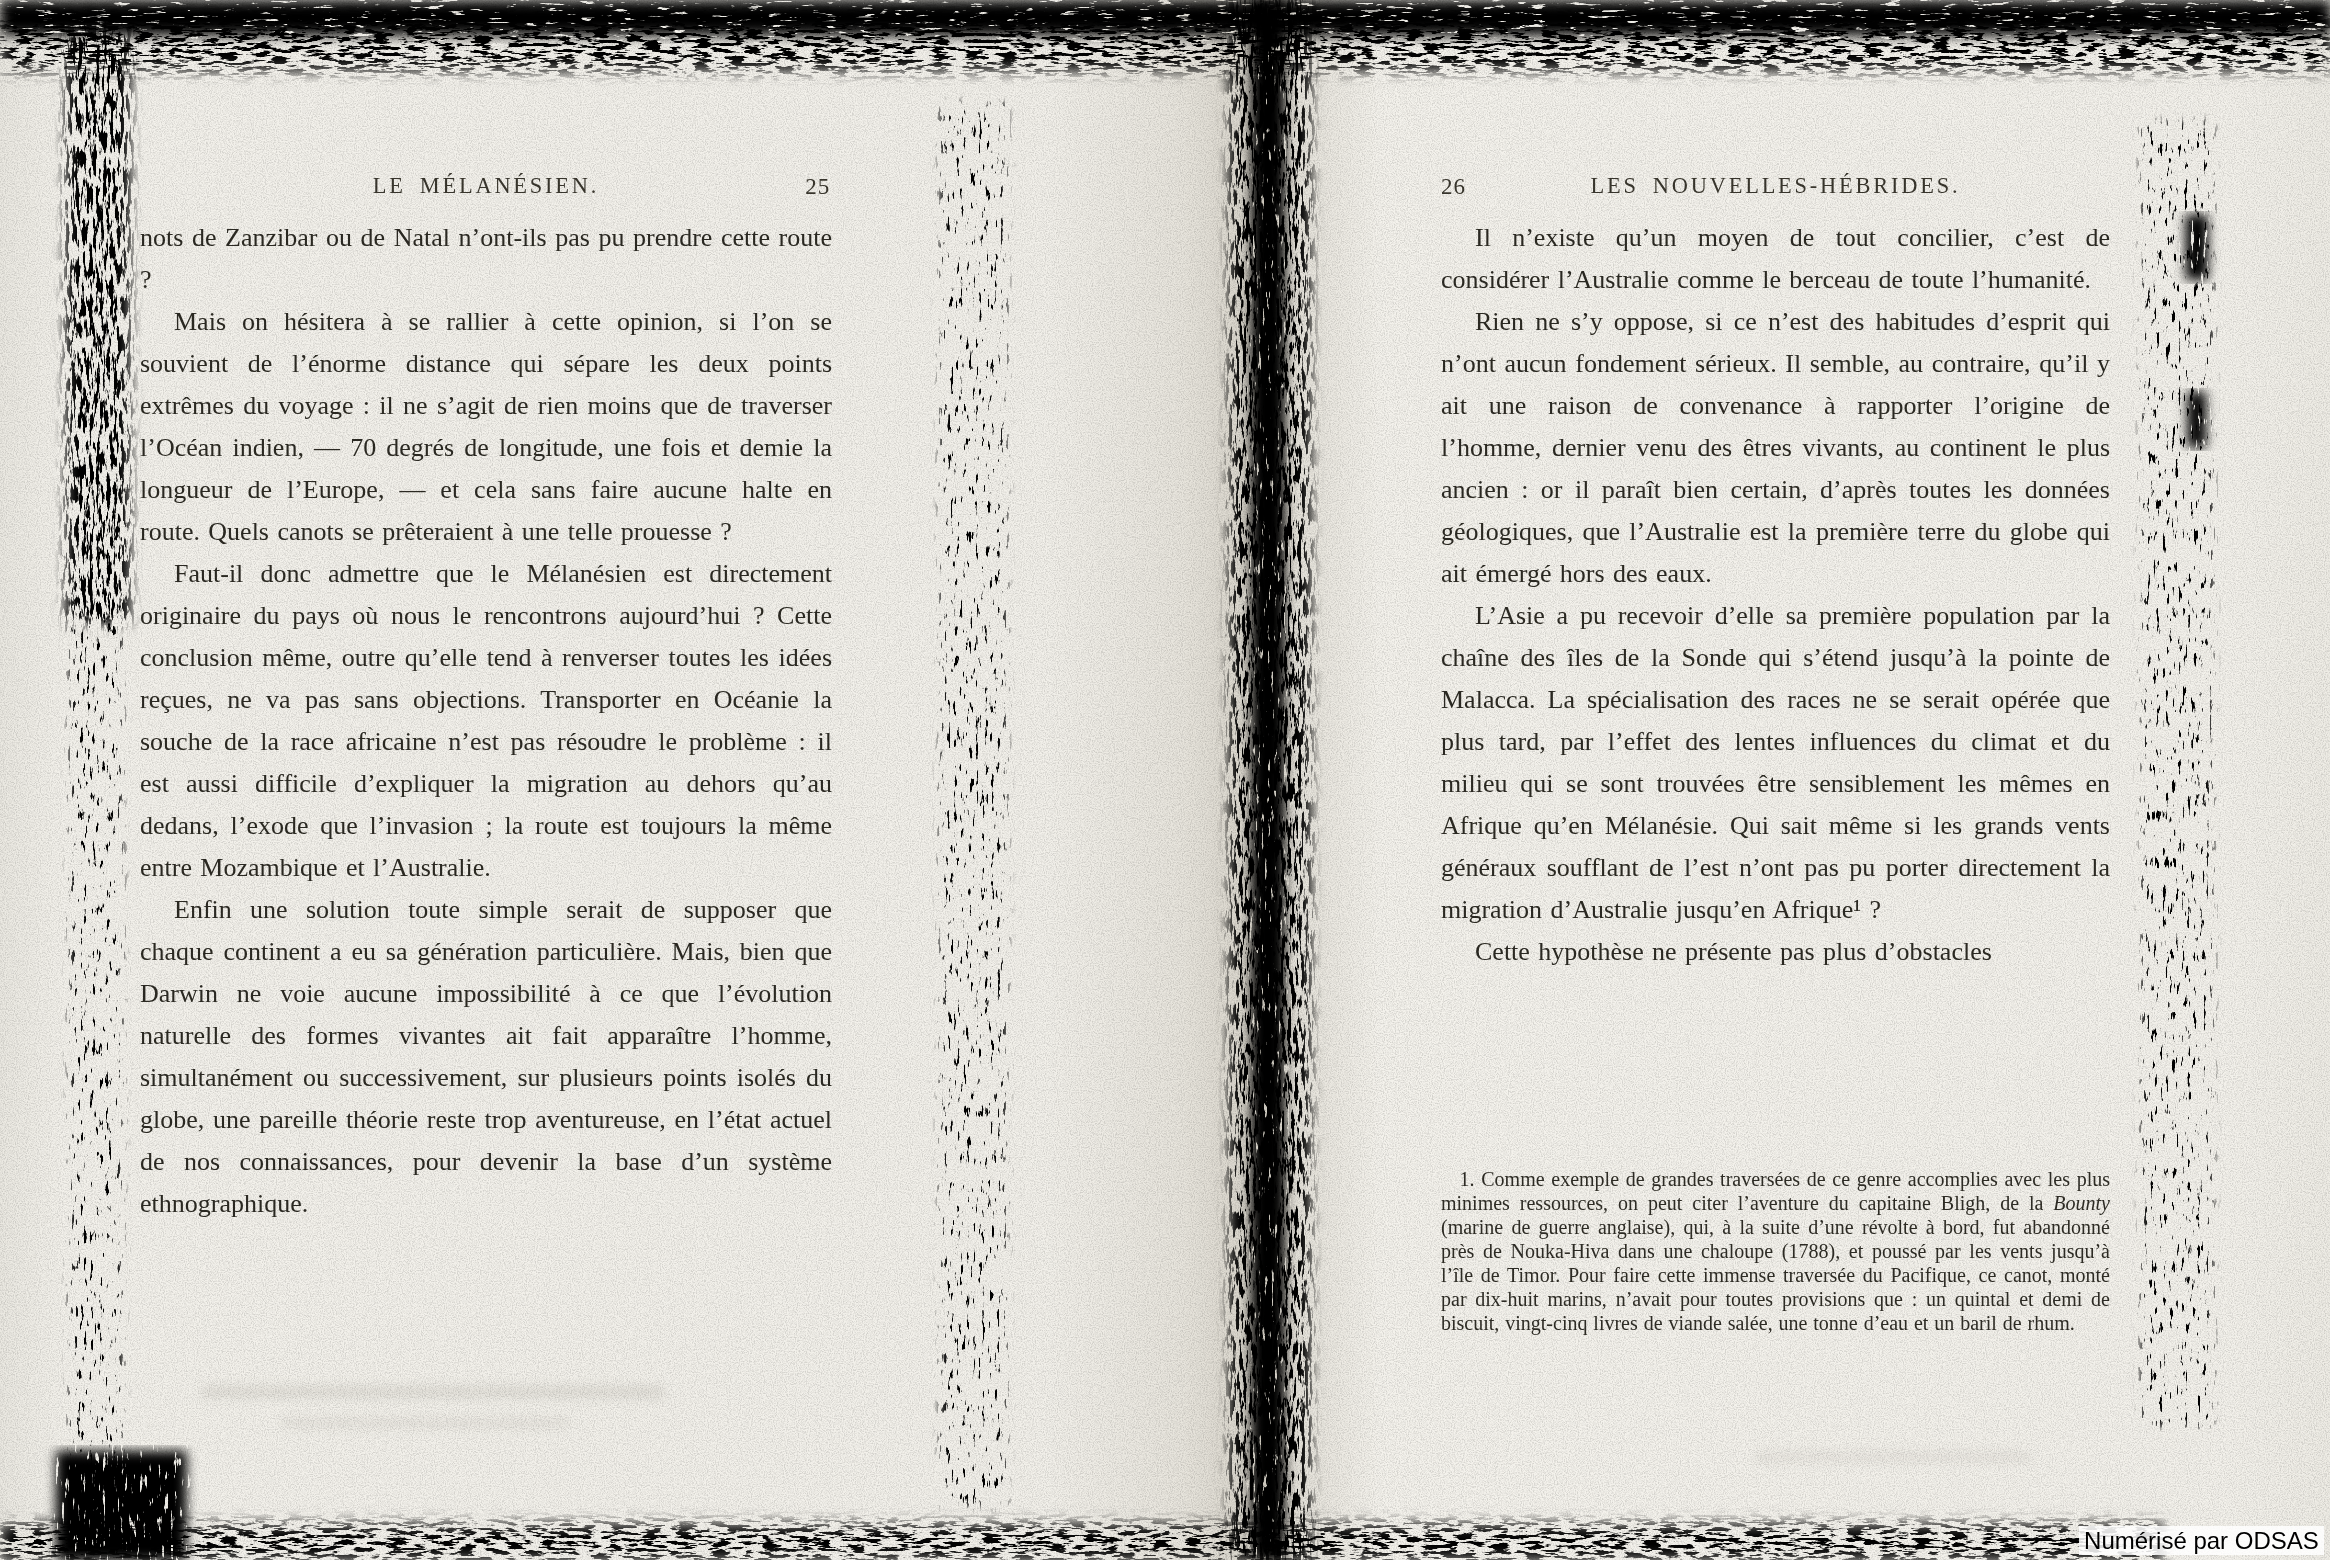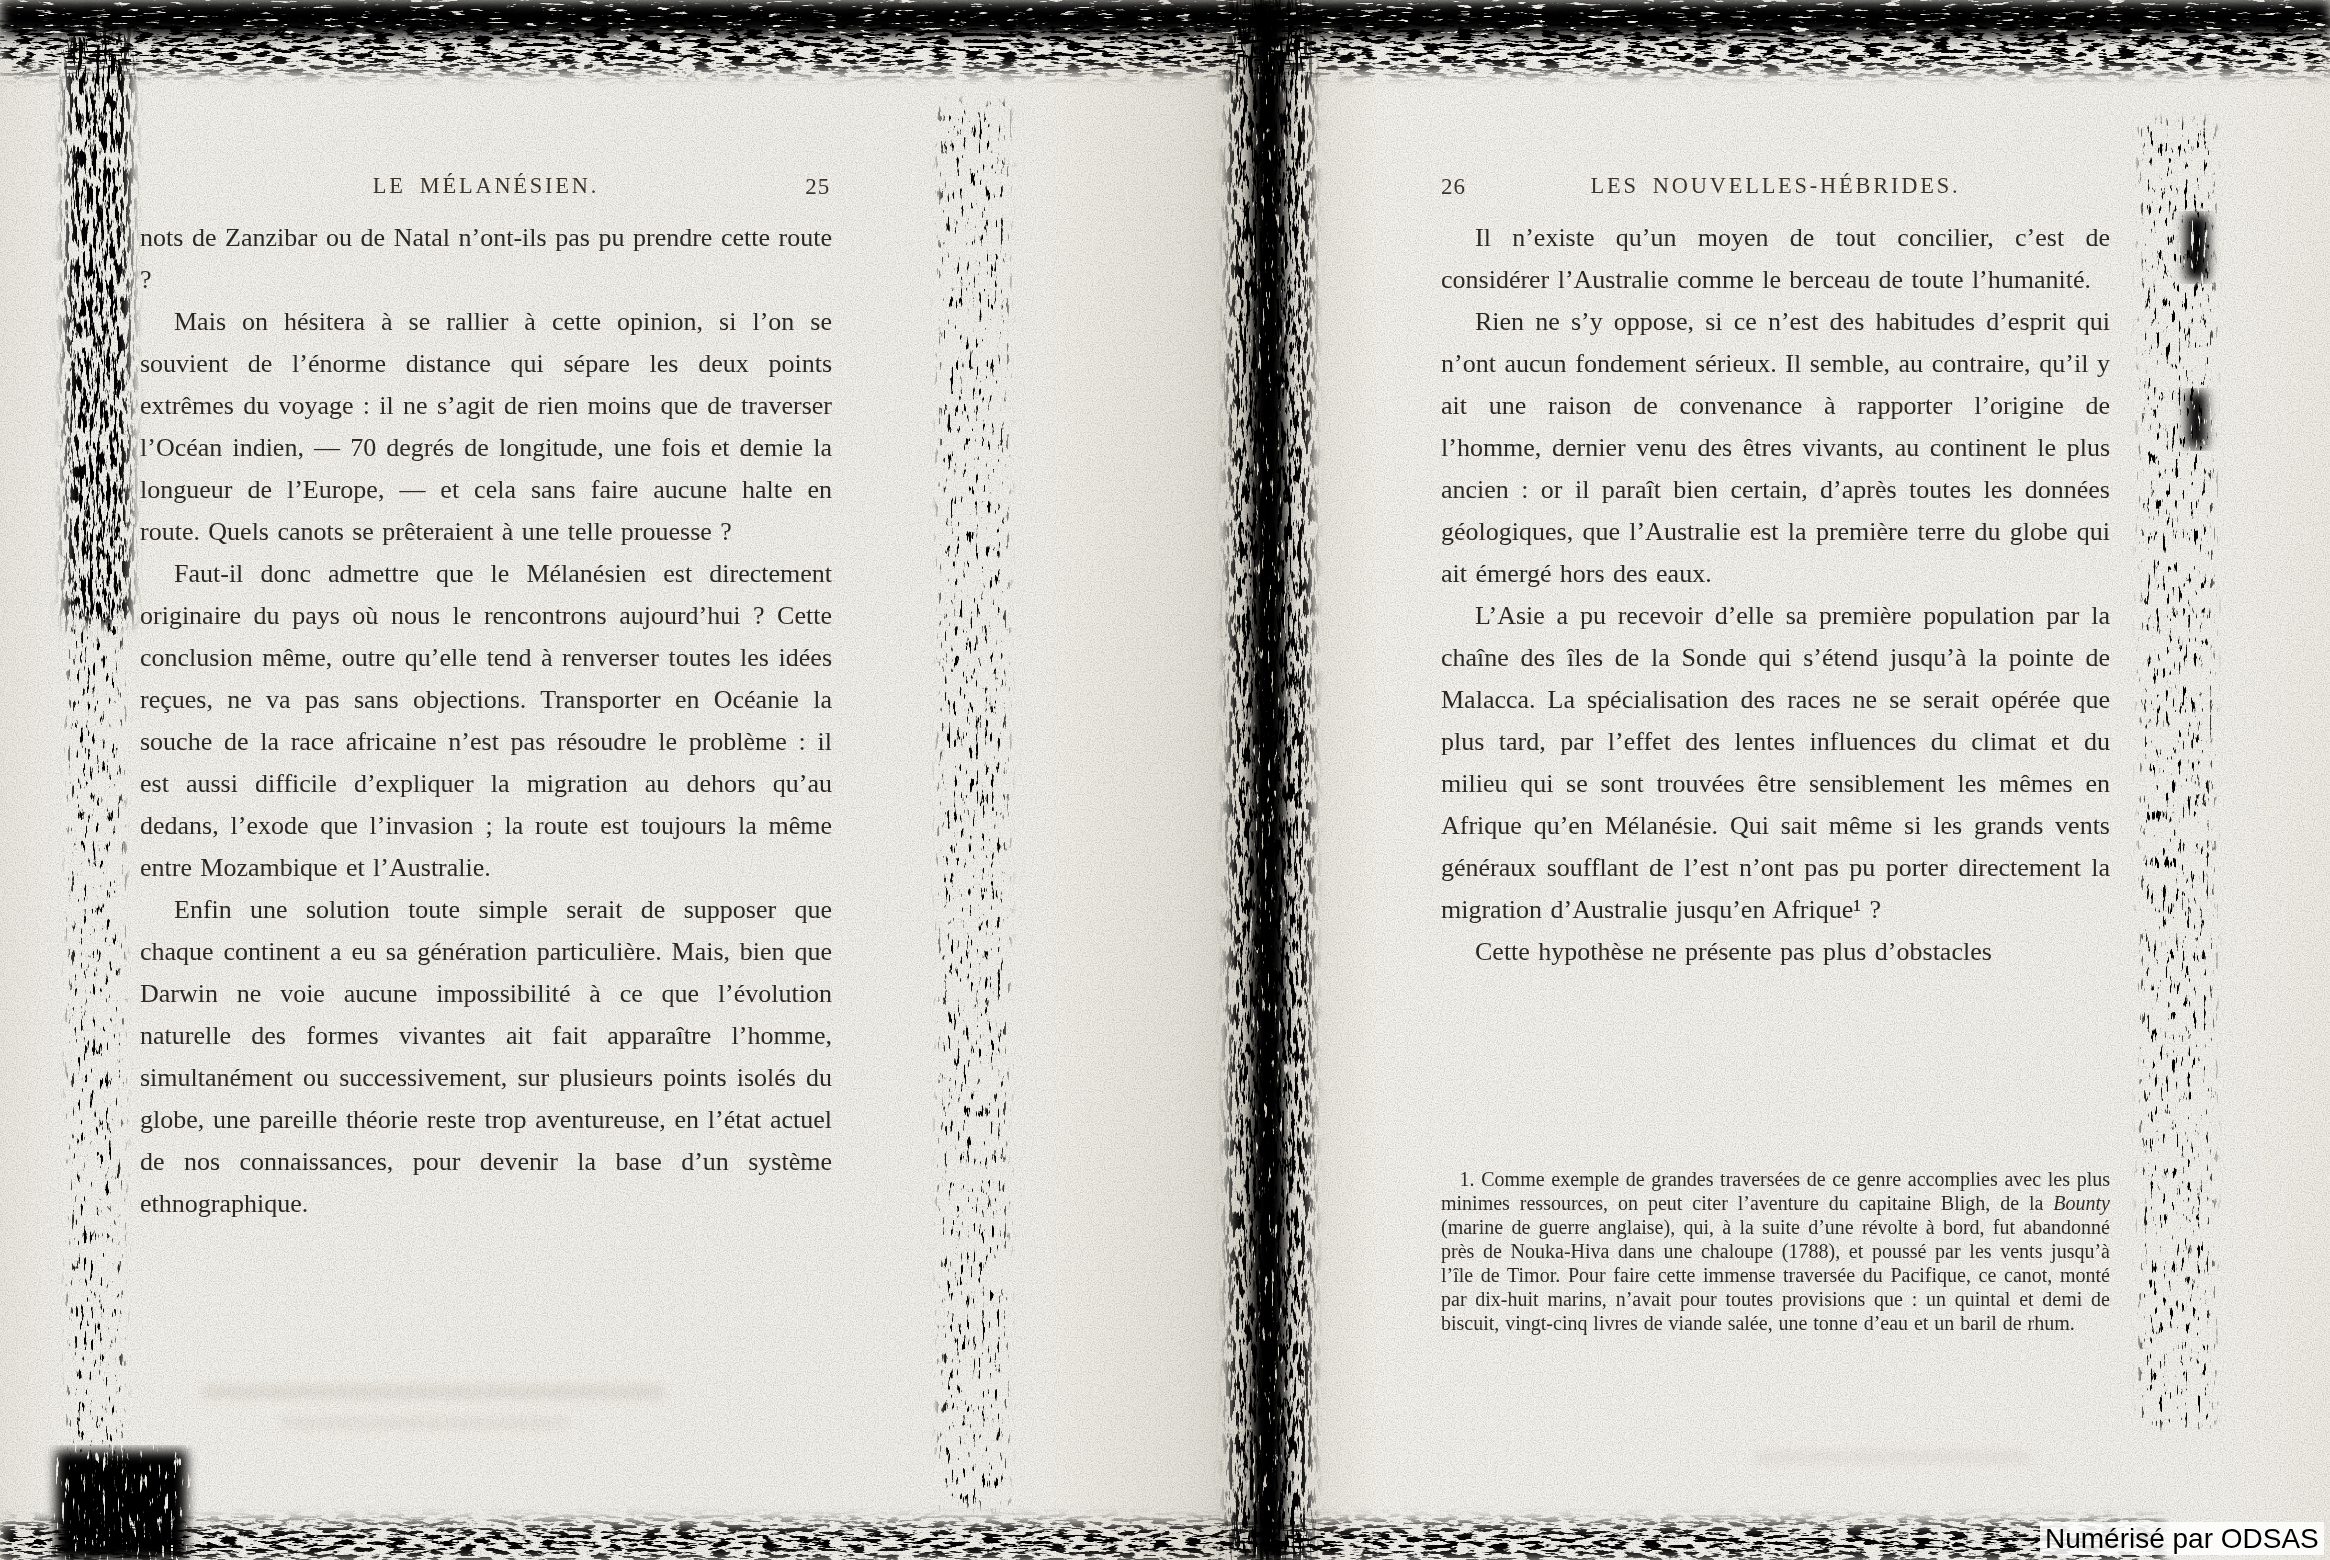--- a/index.html
+++ b/index.html
@@ -45,21 +45,21 @@
   }
   .italic { font-style:italic; }
   .ghost { position:absolute; background:#8d887c; filter:blur(4.7px); border-radius:7.5px; }
   #ghost1 { left:200px;  top:1385px; width:466px; height:14px; opacity:.15; }
   #ghost2 { left:280px;  top:1417px; width:289px; height:12px; opacity:.11; }
   #ghost3 { left:1753px; top:1451px; width:280px; height:12px; opacity:.10; }
   #noise-overlay { position:absolute; left:0; top:0; pointer-events:none; }
   #watermark {
     position:absolute; right:7.5px; bottom:5.6px;
     font-family:"Liberation Sans","DejaVu Sans",sans-serif;
-    font-size:28px; color:#000;
+    font-size:24px; color:#000;
     background:rgba(255,255,255,.85); padding:0.9px 4.7px;
   }
 </style>
 </head>
 <body>
 
 <div class="page" id="left-page">
   <div class="running-header" id="left-header">
     <span class="running-title">LE MÉLANÉSIEN.</span>
     <span class="pagenum">25</span>

